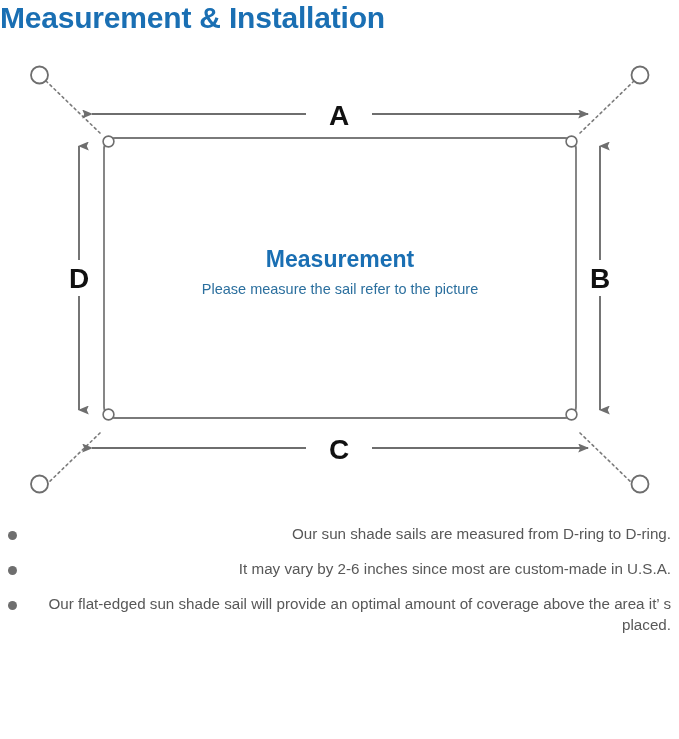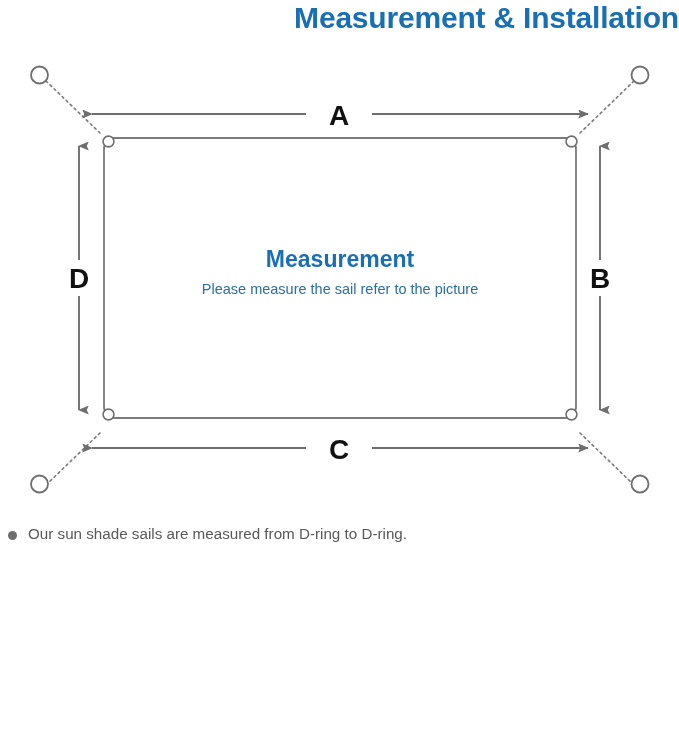--- a/index.html
+++ b/index.html
@@ -18,21 +18,21 @@
   #page {
     position: relative;
     width: 679px;
     height: 739px;
   }
   .title {
     position: absolute;
     top: 1px;
     left: 0;
     width: 679px;
-    text-align: right;
+    text-align: left;
     font-size: 30px;
     font-weight: bold;
     color: #1a6fb3;
     letter-spacing: -0.2px;
     font-family: "Liberation Sans", sans-serif;
   }
   #diagram {
     position: absolute;
     top: 48px;
     left: 0;
@@ -76,20 +76,21 @@
     background: #6e6e6e;
     margin-top: 7px;
     margin-right: 11px;
   }
   .note-text {
     flex: 1 1 auto;
     font-size: 15.2px;
     line-height: 1.38;
     color: #585858;
     font-family: "Liberation Sans", sans-serif;
+    text-align: right;
   }
 </style>
 </head>
 <body>
 
 <div id="page">
 
   <div class="title">Measurement &amp; Installation</div>
 
   <svg id="diagram" viewBox="0 0 679 470">
@@ -159,15 +160,23 @@
     <text class="center-title" x="340" y="219" text-anchor="middle">Measurement</text>
     <text class="center-sub" x="340" y="246" text-anchor="middle">Please measure the sail refer to the picture</text>
 
   </svg>
 
   <div class="notes">
     <div class="note-row">
       <span class="note-bullet"></span>
       <span class="note-text">Our sun shade sails are measured from D-ring to D-ring.</span>
     </div>
+    <div class="note-row">
+      <span class="note-bullet"></span>
+      <span class="note-text">It may vary by 2-6 inches since most are custom-made in U.S.A.</span>
+    </div>
+    <div class="note-row">
+      <span class="note-bullet"></span>
+      <span class="note-text">Our flat-edged sun shade sail will provide an optimal amount of coverage above the area it’ s placed.</span>
+    </div>
   </div>
 
 </div>
 
 </body></html>

